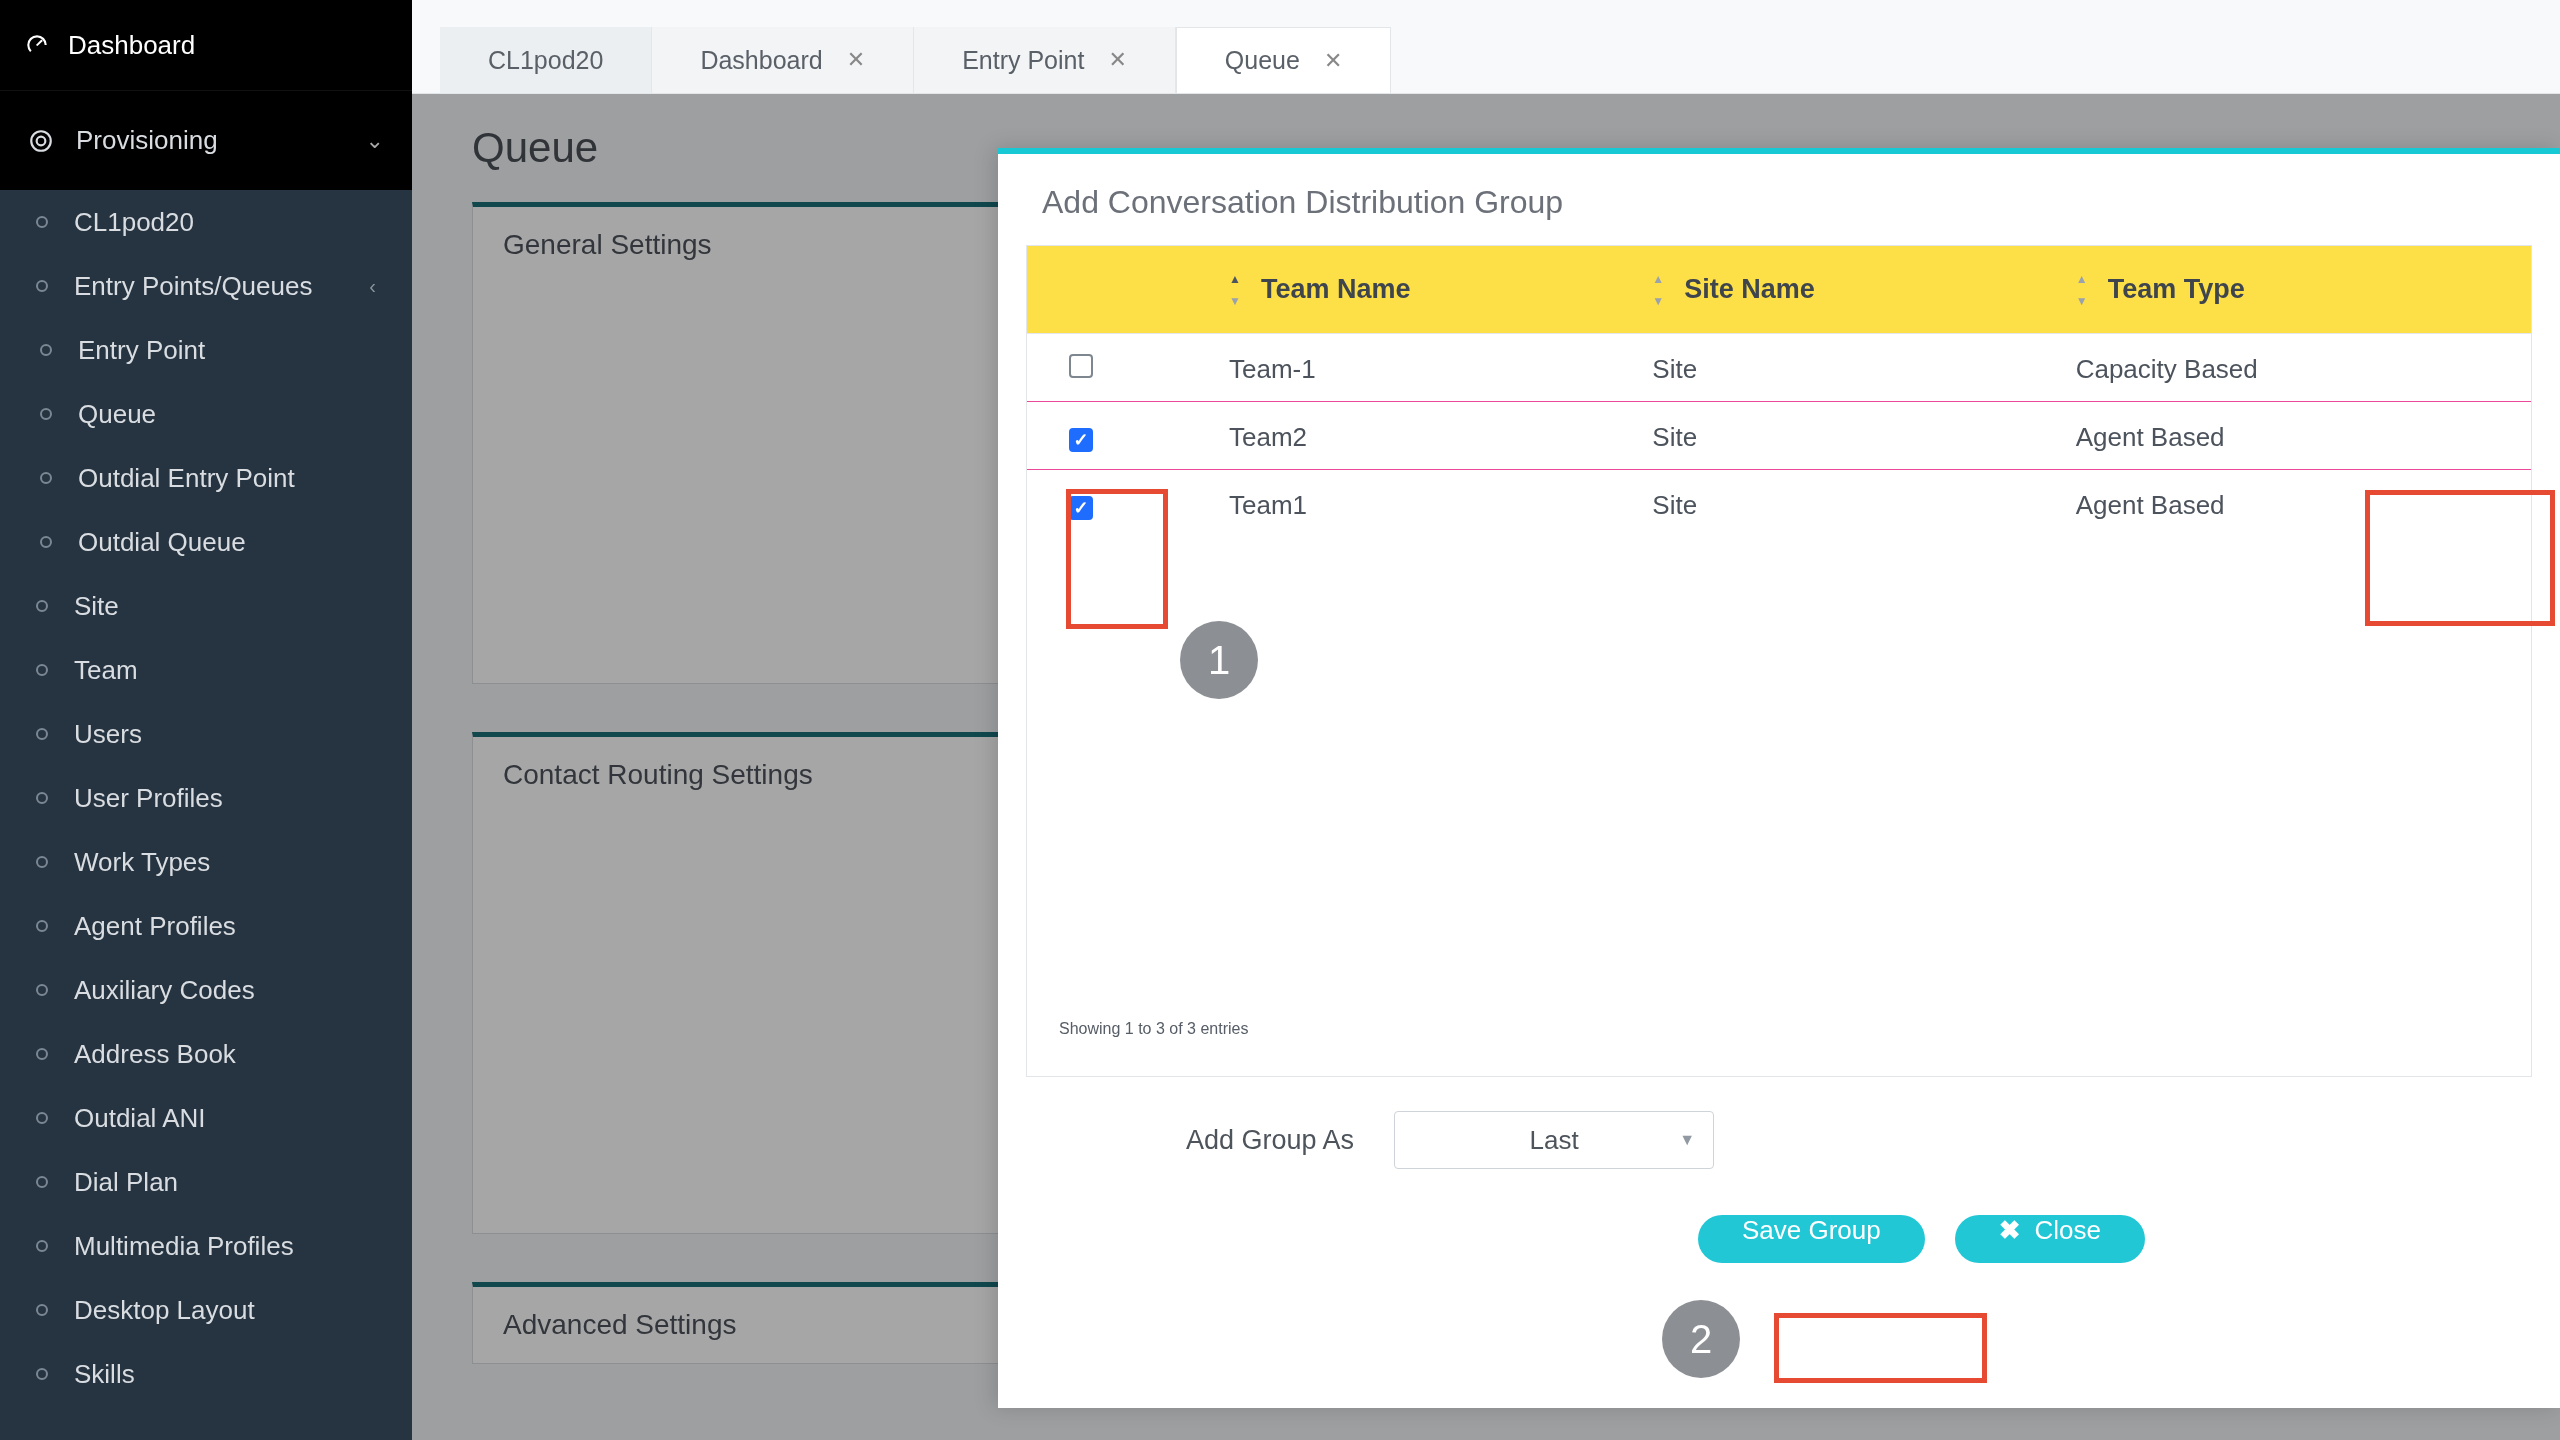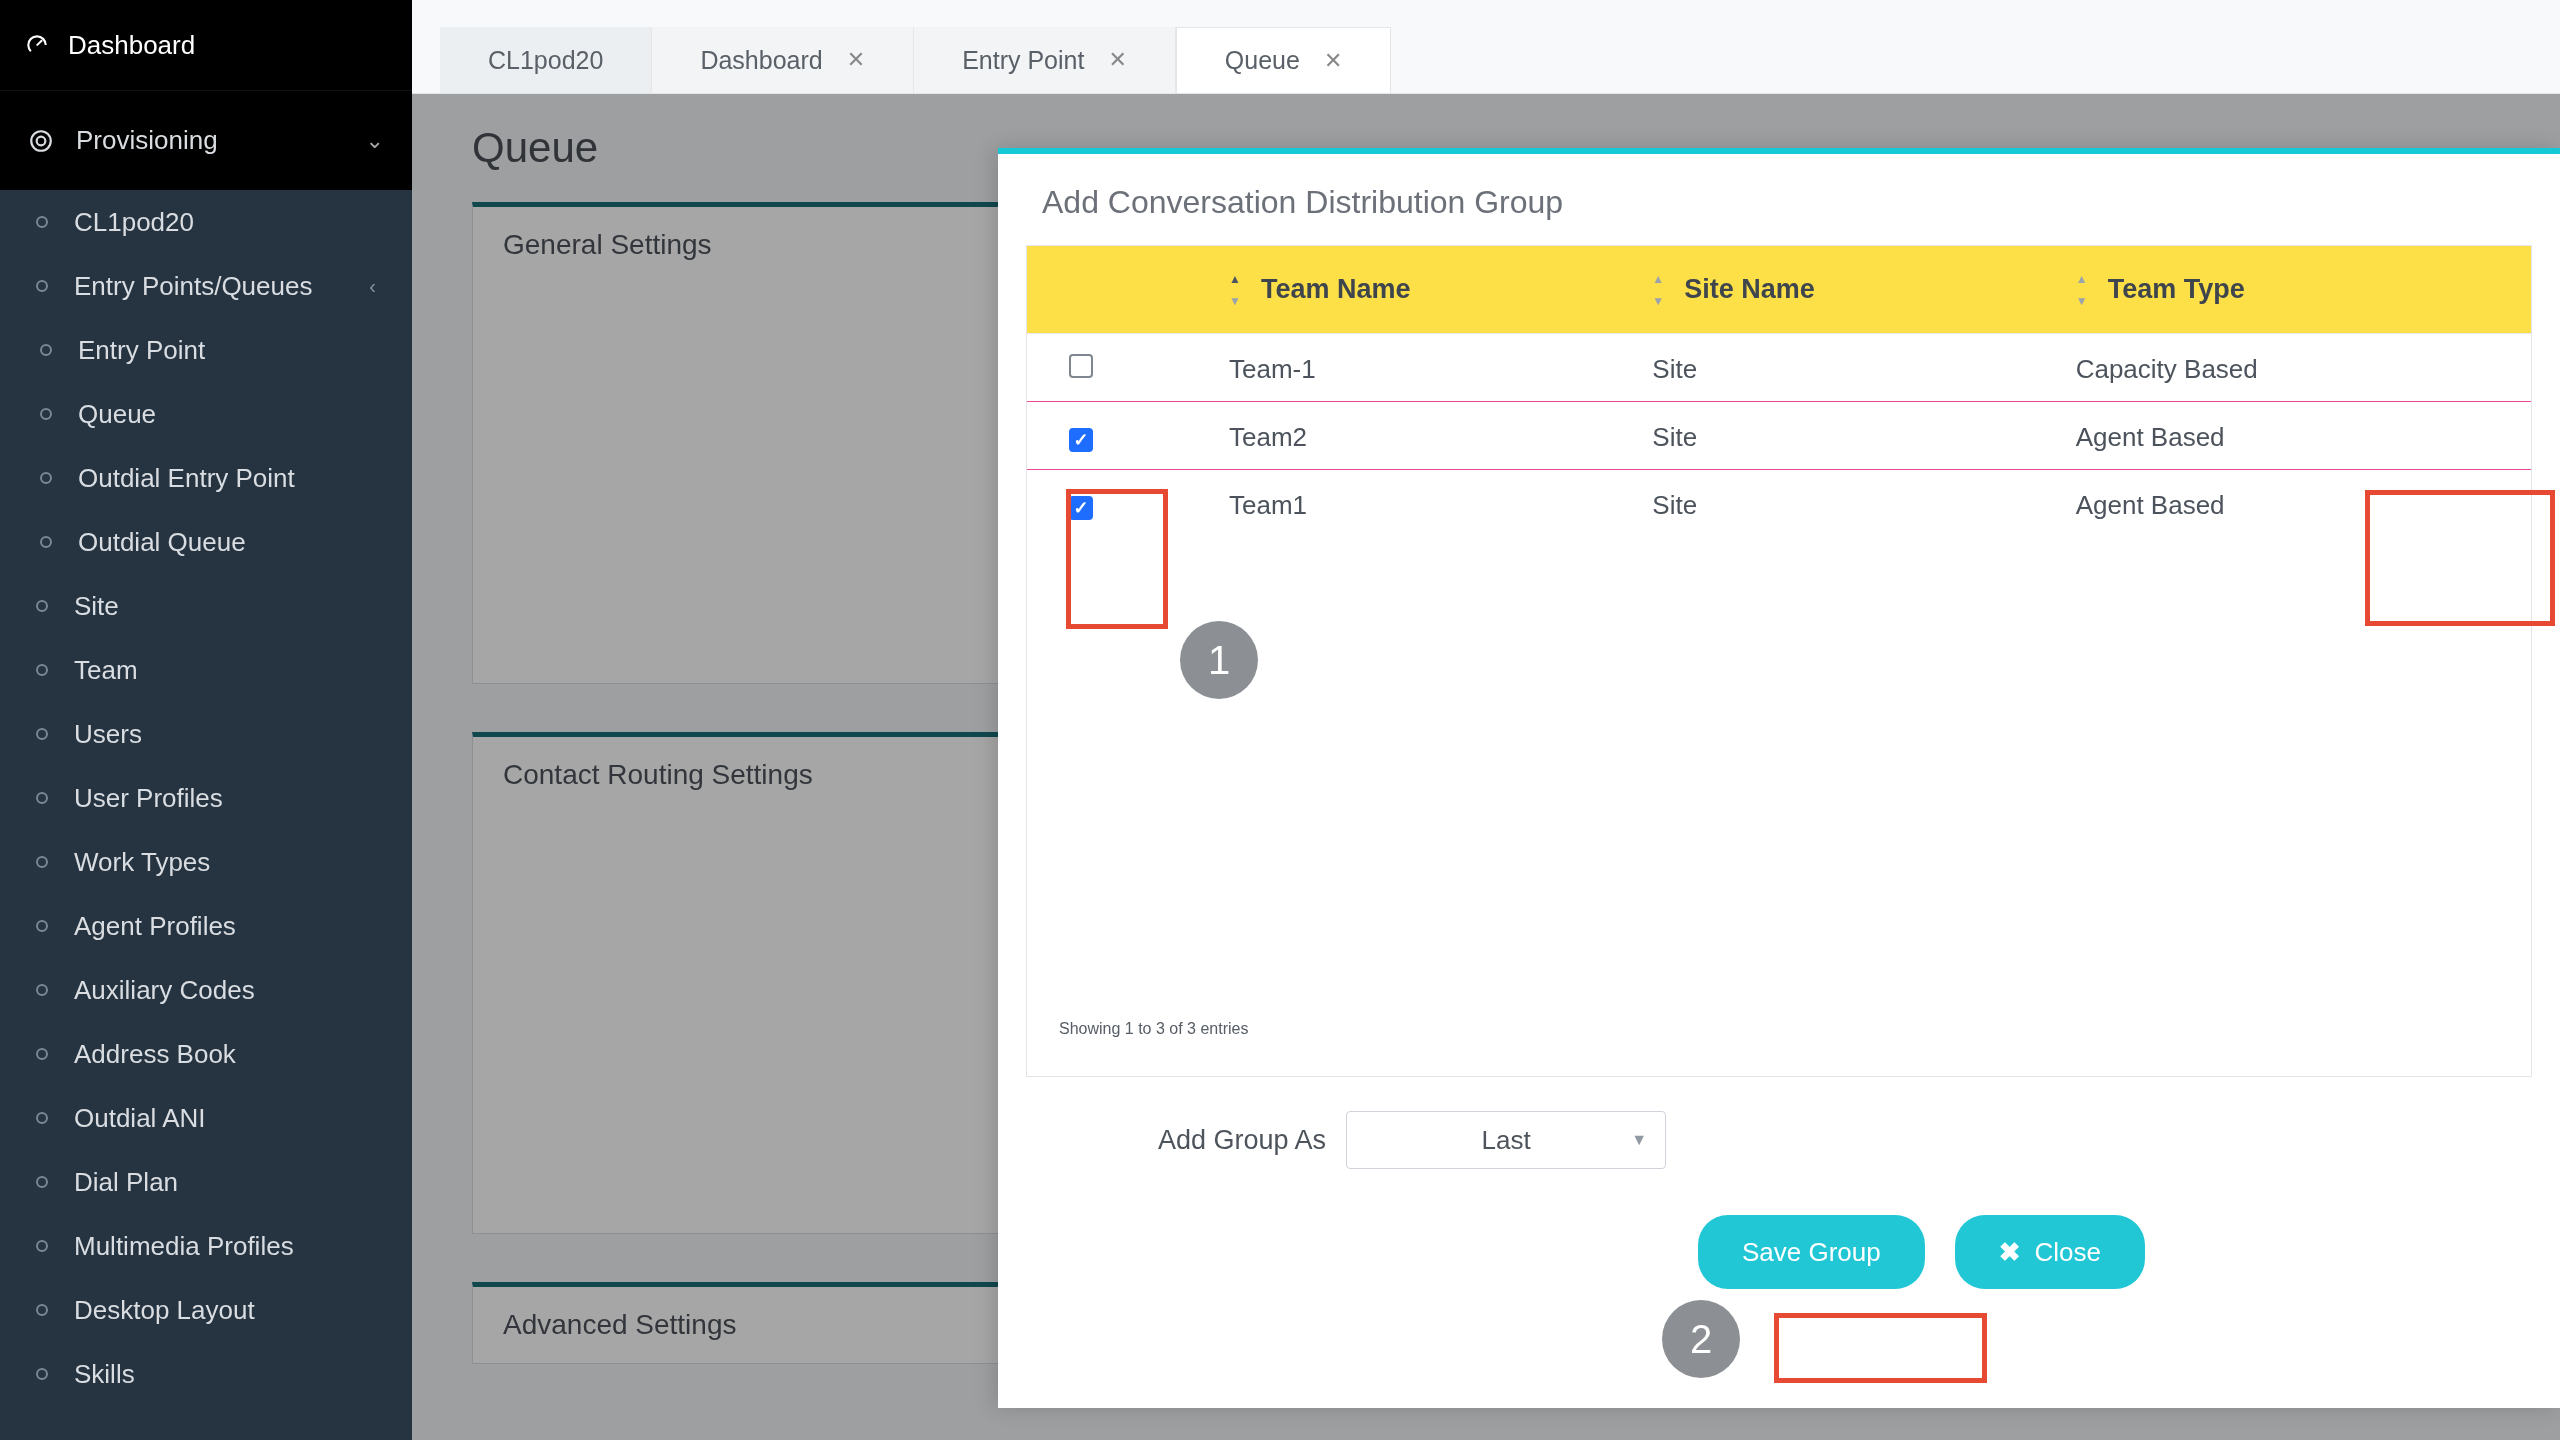--- a/index.html
+++ b/index.html
@@ -45,27 +45,27 @@
   .sort::after{content:"▼"; position:absolute; bottom:-4px; left:0; font-size:12px;}
   .sort.asc::before{color:#4d5560;}
   .grid-row { display:grid; grid-template-columns:170px 1fr 1fr 1fr; padding:20px 32px; border-bottom:1px solid #ec4899; font-size:26px; color:#4c535c; align-items:center; height:68px;}
   .grid-row:last-child{border-bottom:none;}
   .chk { width:24px; height:24px; border:2px solid #7e878f; border-radius:4px; display:inline-flex; align-items:center; justify-content:center; cursor:pointer; background:#fff; margin-left:10px;}
   .chk.checked { background:#1f6dff; border-color:#1f6dff; }
   .chk.checked::after { content:"✓"; color:#fff; font-size:18px; font-weight:bold; }
 
   .grid-foot { padding:22px 32px; font-size:16px; color:#565d66; }
 
-  .modal-foot { display:flex; align-items:center; gap:20px; padding:34px 60px; }
+  .modal-foot { display:flex; align-items:center; gap:40px; padding:34px 60px;margin-left:28px; }
   .modal-foot .lbl { font-size:27px; color:#4e545c; margin-left:100px;}
   .select { width:320px; height:58px; border:1px solid #cfd4da; border-radius:4px; display:flex; align-items:center; justify-content:center; position:relative; font-size:26px; color:#4e545c; cursor:pointer;}
   .select .caret { position:absolute; right:18px; color:#9199a2; font-size:16px;}
 
   .buttons { display:flex; gap:30px; padding:12px 60px 40px; align-items:center; margin-left:640px;}
-  .btn { height:74px; padding:0 44px; border:none; border-radius:30px; font-size:26px; color:#fff; display:flex; align-items:center; gap:14px; cursor:pointer;}
+  .btn { height:48px; padding:0 44px; border:none; border-radius:30px; font-size:26px; color:#fff; display:flex; align-items:flex-start; gap:14px; cursor:pointer;}
   .btn.save { background:#22c7d6; }
   .btn.close { background:#22c7d6; }
   .btn .x { font-weight:bold; }
 
   
   .hl { position:absolute; border:5px solid #e74a32; pointer-events:none; }
   .num-circle { position:absolute; width:78px; height:78px; border-radius:50%; background:#8c8f93; color:#fff; font-size:40px; display:flex; align-items:center; justify-content:center; pointer-events:none; font-weight:400;}
 
   .gauge-icon{width:26px;height:26px;display:inline-block;}
   .gauge-icon svg{width:100%;height:100%;}

